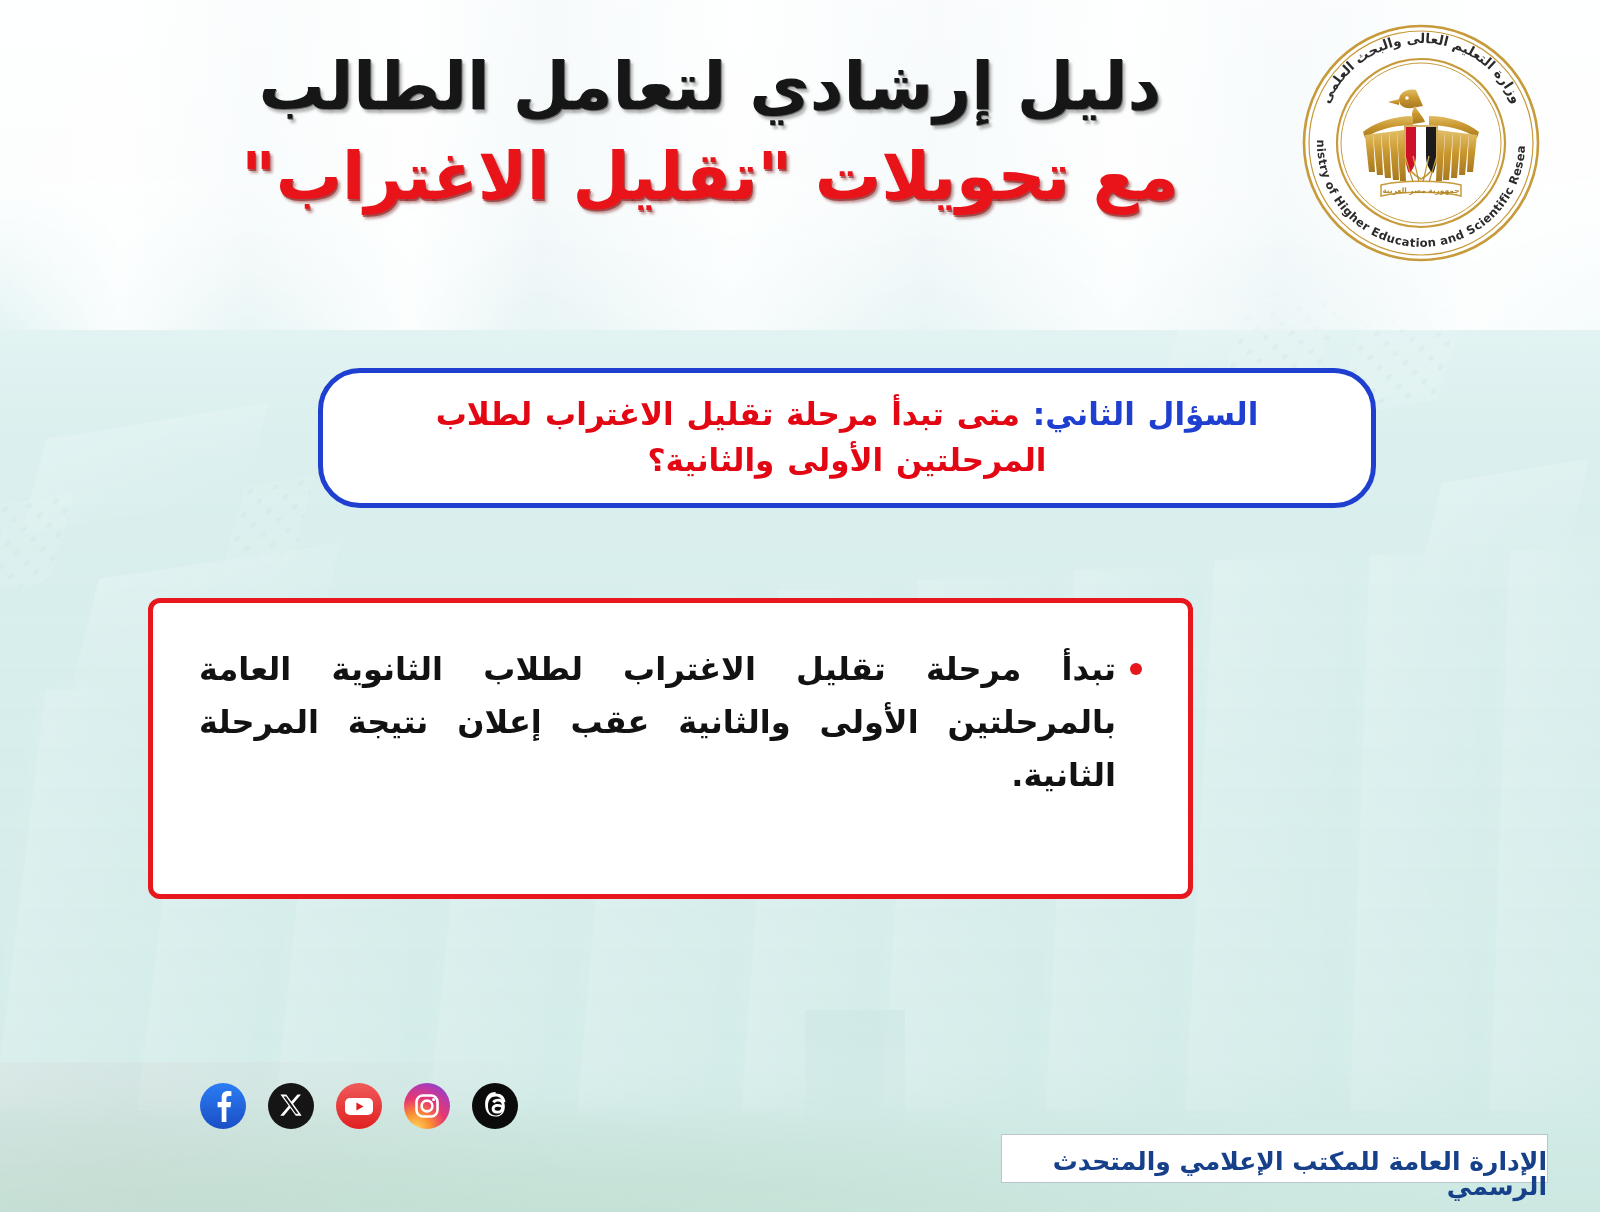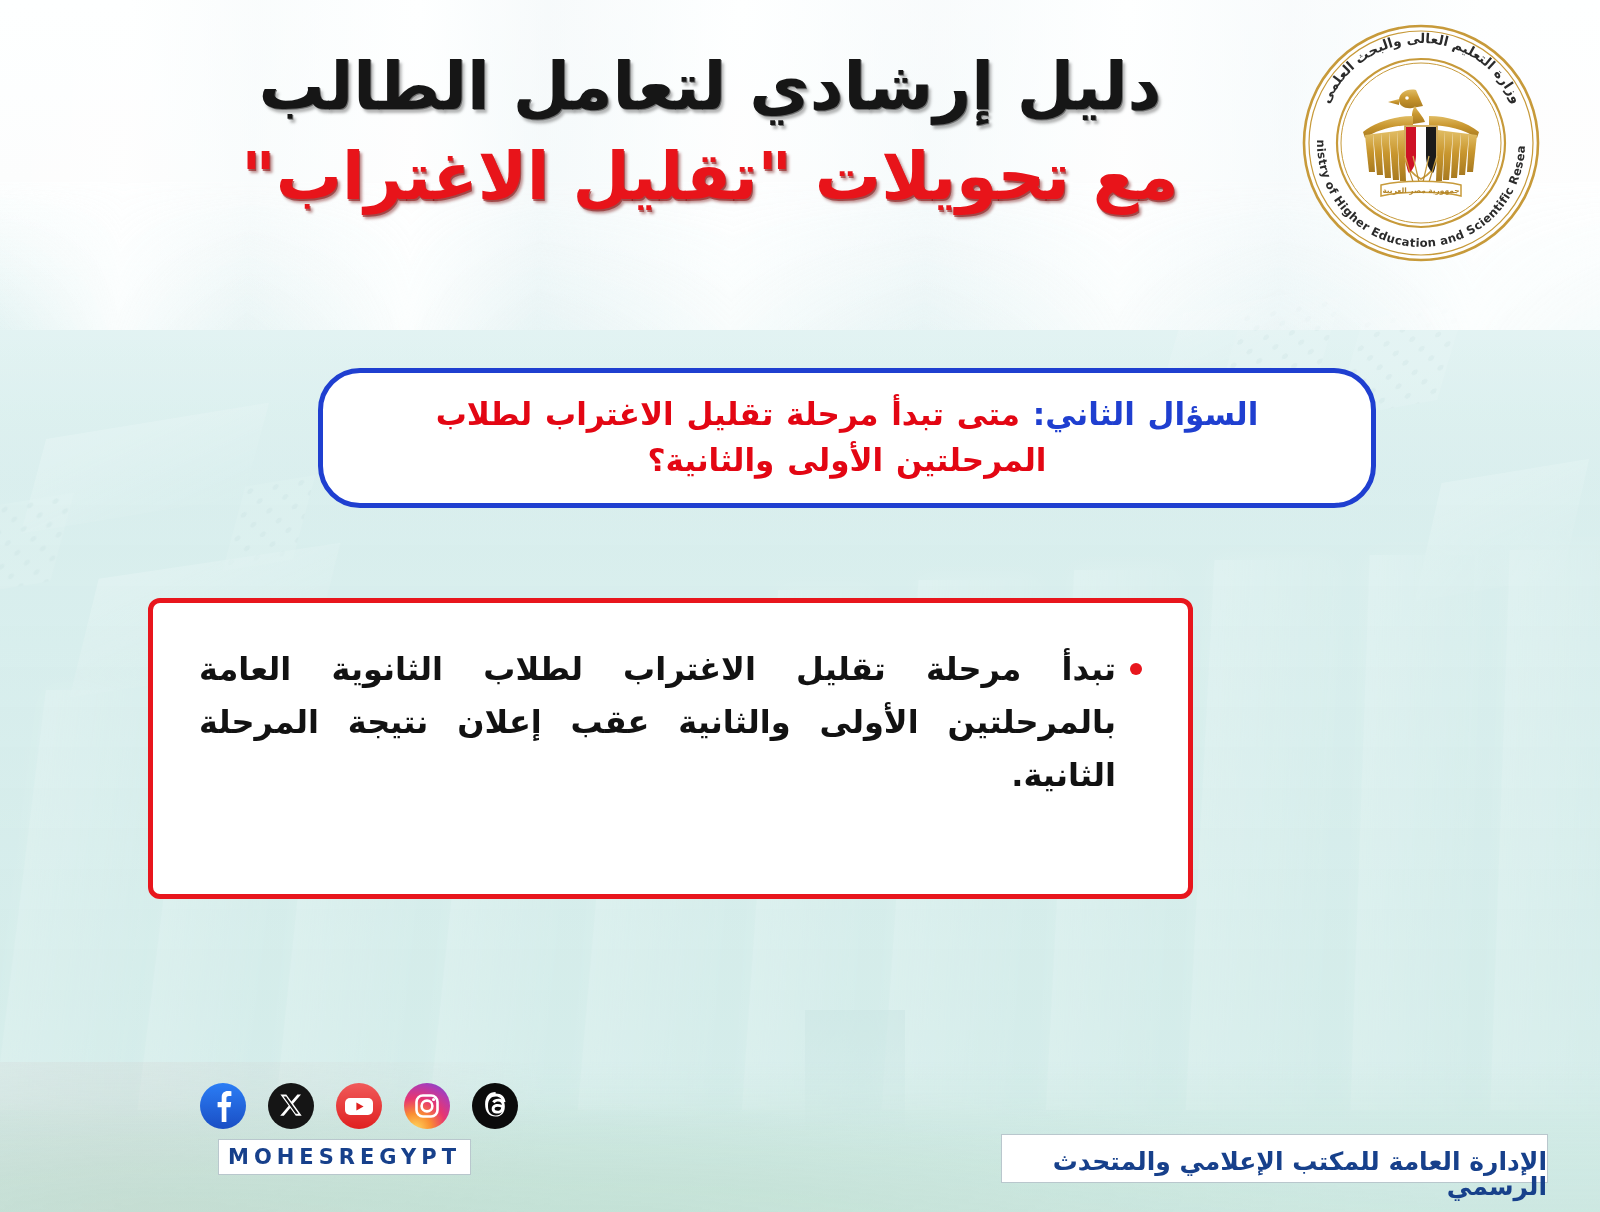--- a/index.html
+++ b/index.html
@@ -349,21 +349,18 @@
     </a>
 
     <a class="sbtn" href="#">
       <svg viewBox="0 0 46 46" xmlns="http://www.w3.org/2000/svg">
         <circle cx="23" cy="23" r="23" fill="#0b0b0b"></circle>
         <path d="M23.6 10.5c6 0 9.3 3.5 9.9 8.4l-3 .6c-.5-3.5-2.6-5.9-6.9-5.9-4.7 0-7.6 3.3-7.6 9.4s2.9 9.5 7.6 9.5c3.2 0 5.2-1.3 6.2-3.3l-.1-.2c-1 1-2.5 1.6-4.4 1.6-3.3 0-5.6-1.9-5.6-4.7 0-2.9 2.5-4.8 6-4.8 1.6 0 3 .3 4.1.9-.1-2.2-1.3-3.5-3.6-3.5-1.6 0-2.8.6-3.6 1.7l-2.4-1.7c1.3-1.8 3.3-2.8 6-2.8 4.3 0 6.6 2.7 6.6 7.2v1.1c0 5.6-3.5 9.6-9.2 9.6-6.6 0-10.5-4.5-10.5-12.3 0-7.7 4-12.3 10.5-12.3zm2.1 13.2c-1.9 0-3.1.8-3.1 2.1 0 1.2 1.1 2 2.8 2 2.2 0 3.7-1.2 3.8-3.4-1-.5-2.2-.7-3.5-.7z" fill="#ffffff"></path>
       </svg>
     </a>
   </div>
 
-  <div class="handle-box">
-    <span class="handle-text">MOHESREGYPT</span>
-  </div>
 
   <div class="credit-box">
     <span class="credit-text">الإدارة العامة للمكتب الإعلامي والمتحدث الرسمي</span>
   </div>
 
 </div>
 
 </body></html>

